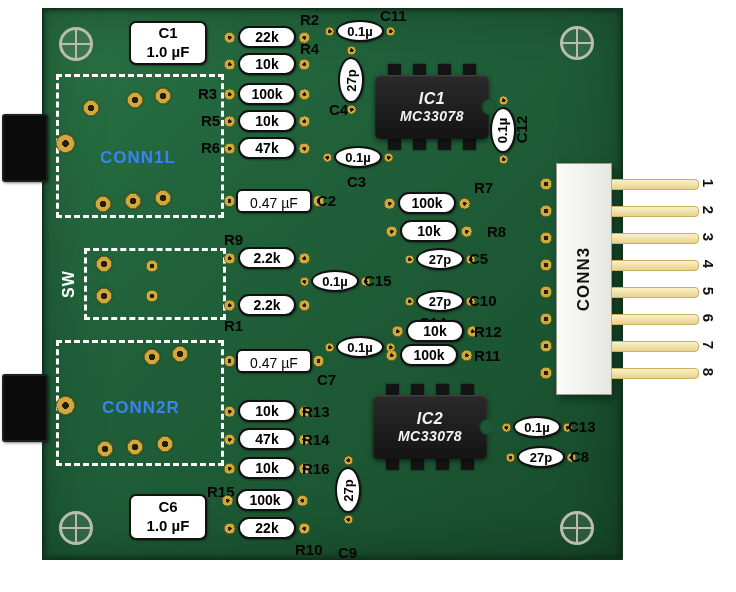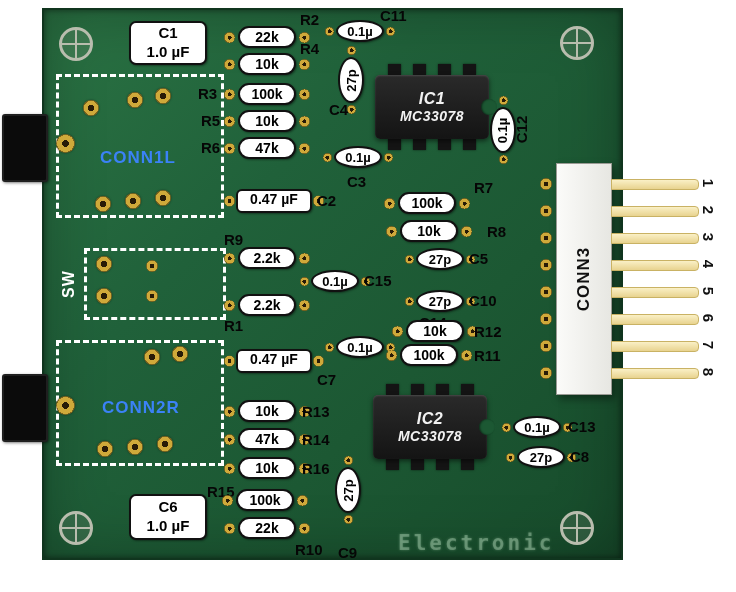--- a/index.html
+++ b/index.html
@@ -39,21 +39,21 @@
   .padS { position:absolute; width:12px; height:12px; border-radius:50%;
     background: radial-gradient(circle,#281b07 0 2.5px,#cfa93a 2.5px 5.5px,#7d621c 5.5px); }
 
   
   .ecap { position:absolute; background:#fff; border:2px solid #111; border-radius:7px;
     display:flex; flex-direction:column; align-items:center; justify-content:center;
     font-weight:bold; font-size:15px; color:#000; line-height:1.25; box-shadow:1px 1px 2px rgba(0,0,0,.4); }
 
   
   .filmcap { position:absolute; background:#fff; border:2px solid #111; border-radius:6px;
-    display:flex; align-items:flex-start; justify-content:center; font-weight:bold; font-size:14px; color:#000;
+    display:flex; align-items:flex-end; justify-content:center; font-weight:normal; font-size:14px; color:#000;
     box-shadow:1px 1px 2px rgba(0,0,0,.4); }
   .filmcap::before, .filmcap::after { content:""; position:absolute; top:50%; transform:translateY(-50%);
     width:11px; height:11px; border-radius:50%;
     background: radial-gradient(circle,#281b07 0 2px,#cfa93a 2px 5px,#7d621c 5px); }
   .filmcap::before { left:-14px; } .filmcap::after { right:-14px; }
 
   
   .res { position:absolute; display:flex; align-items:center; gap:3px; height:22px; }
   .res::before, .res::after { content:""; flex:none; width:11px; height:11px; border-radius:50%;
     background: radial-gradient(circle,#281b07 0 2px,#cfa93a 2px 5px,#7d621c 5px); }
@@ -106,21 +106,20 @@
     transform:rotate(90deg); font-weight:bold; font-size:15px; color:#111; }
 
   .copy { position:absolute; left:404px; top:563px; font-size:15px; color:#000; white-space:nowrap; }
 </style>
 </head>
 <body>
 
 <div class="page">
   <div class="board"></div>
 
-  <div class="ghost" style="left:398px;top:531px;font-size:21px;letter-spacing:3px">Electronic</div>
 
   <div class="hole" style="left:59px;top:27px"></div>
   <div class="hole" style="left:560px;top:26px"></div>
   <div class="hole" style="left:59px;top:511px"></div>
   <div class="hole" style="left:560px;top:511px"></div>
 
   <div class="jack" style="top:114px"></div>
   <div class="jack" style="top:374px"></div>
 
   <div class="dashed" style="left:56px;top:74px;width:168px;height:144px"></div>

